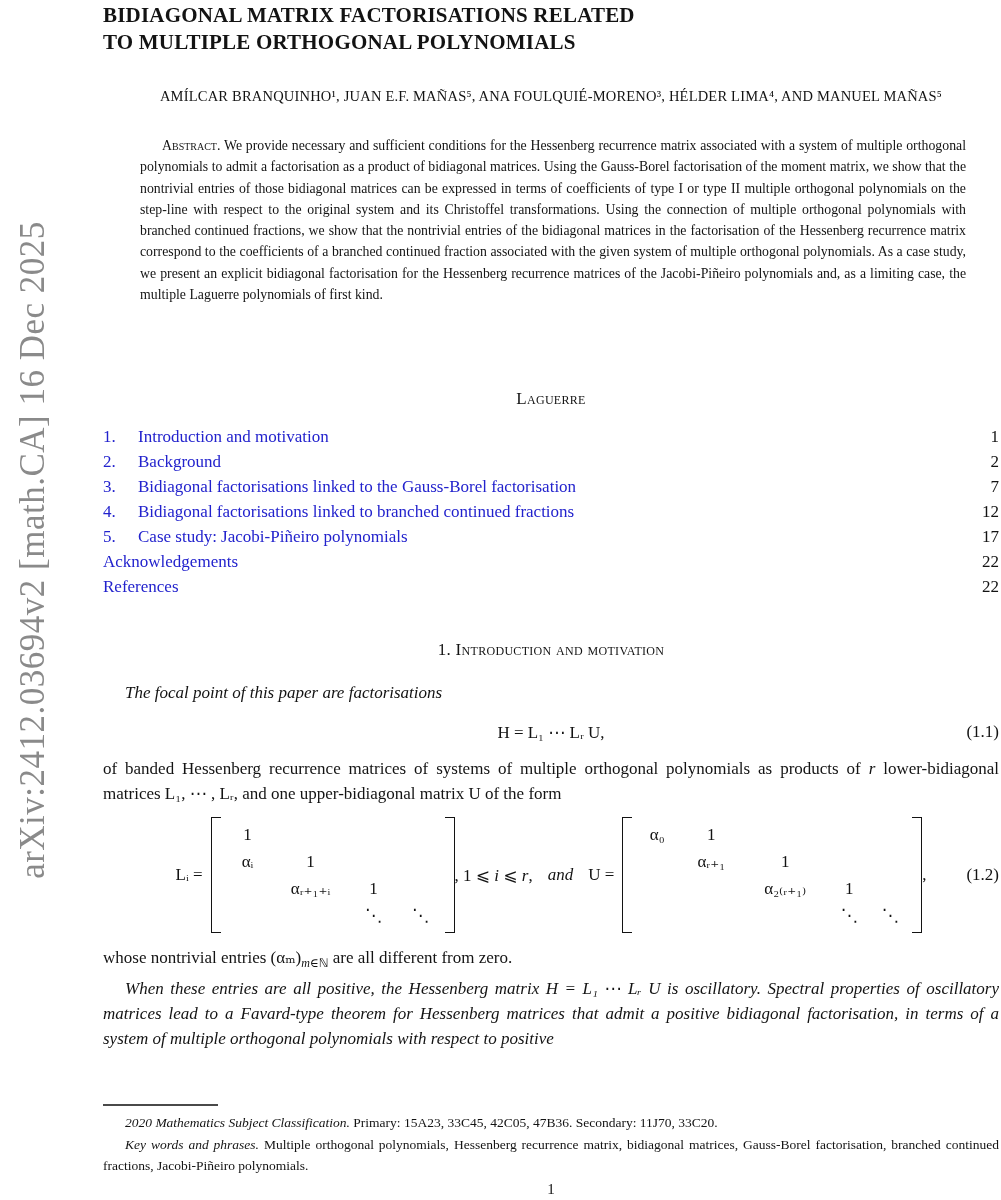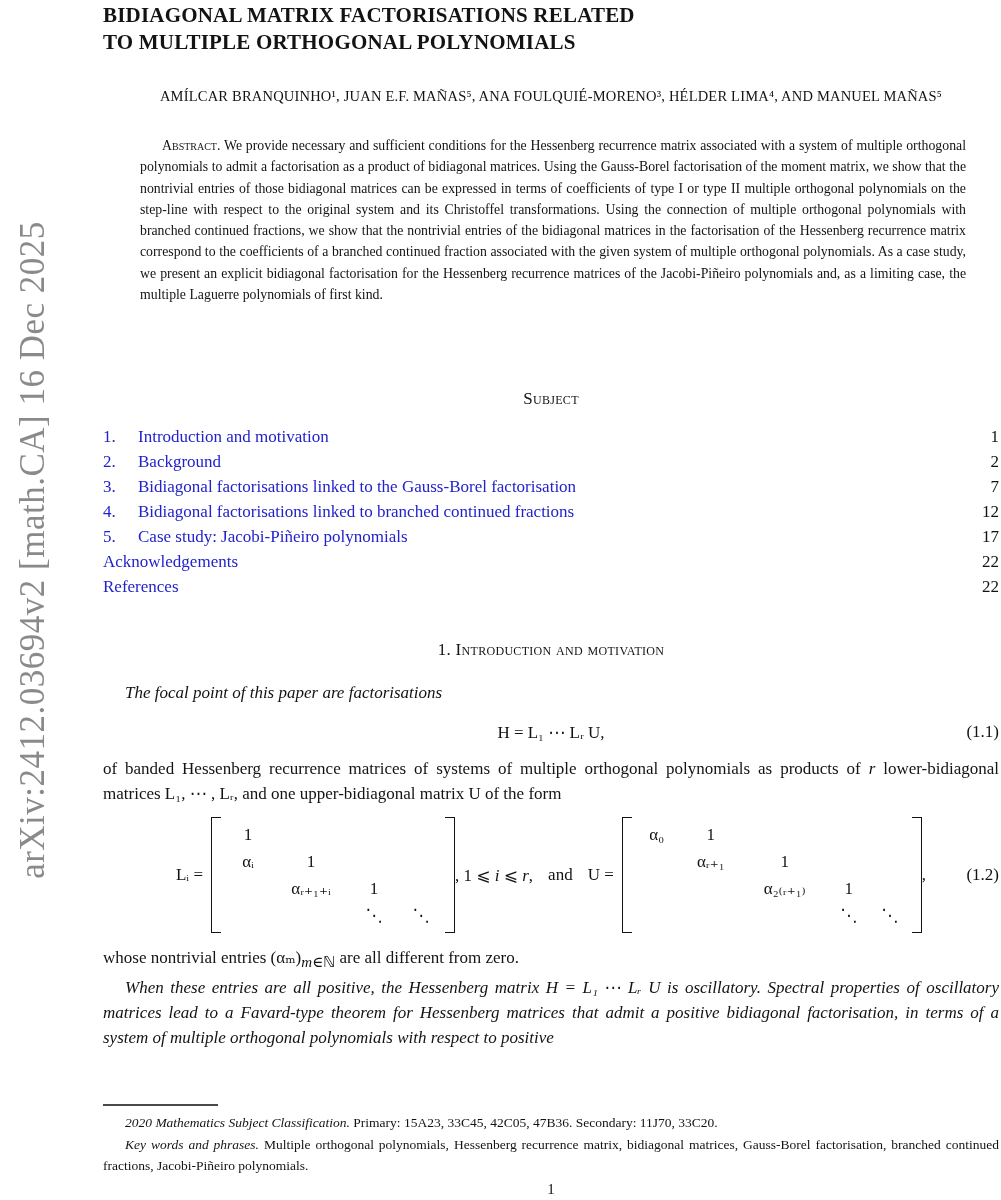--- a/index.html
+++ b/index.html
@@ -91,26 +91,26 @@
   .eq12{margin-top:9px;margin-bottom:10px;height:120px;}
   .matrix{display:flex;align-items:stretch;}
   .brk{width:9px;flex:0 0 auto;}
   .brk-l{border-left:1.7px solid #131313;border-top:1.7px solid #131313;border-bottom:1.7px solid #131313;}
   .brk-r{border-right:1.7px solid #131313;border-top:1.7px solid #131313;border-bottom:1.7px solid #131313;}
   .mgrid{display:grid;grid-auto-rows:27px;align-items:center;justify-items:center;padding:4px 2px;}
   .mgrid-l{grid-template-columns:50px 76px 50px 44px;}
   .mgrid-u{grid-template-columns:46px 62px 86px 42px 40px;}
   .mcell{white-space:nowrap;}
   .ital{font-style:italic;}
-  .mid-and{margin:12px 15px;}
+  .mid-and{margin:12px 15px;font-style:italic;}
   .mid-u{margin-right:8px;}
   .eq-lhs{margin-right:8px;}
   .p3{margin-top:10px;}
   .p4{margin-top:0px;}
-  sub.setsub{font-size:15px;vertical-align:-4px;}
+  sub.setsub{font-size:12px;vertical-align:-4px;}
   .footnote{
     position:absolute;
     left:0;top:1104px;
     width:896px;
     font-size:13.5px;
     line-height:21.5px;
     text-align:justify;
   }
   .footnote-rule{
     width:115px;height:0;
@@ -138,21 +138,21 @@
       <span>BIDIAGONAL MATRIX FACTORISATIONS RELATED</span><br>
       <span>TO MULTIPLE ORTHOGONAL POLYNOMIALS</span>
     </h1>
 
     <div class="authors">AMÍLCAR BRANQUINHO¹, JUAN E.F. MAÑAS⁵, ANA FOULQUIÉ-MORENO³, HÉLDER LIMA⁴, AND MANUEL MAÑAS⁵</div>
 
     <div class="abstract">
       <span class="sc">Abstract.</span><span> We provide necessary and sufficient conditions for the Hessenberg recurrence matrix associated with a system of multiple orthogonal polynomials to admit a factorisation as a product of bidiagonal matrices. Using the Gauss-Borel factorisation of the moment matrix, we show that the nontrivial entries of those bidiagonal matrices can be expressed in terms of coefficients of type I or type II multiple orthogonal polynomials on the step-line with respect to the original system and its Christoffel transformations. Using the connection of multiple orthogonal polynomials with branched continued fractions, we show that the nontrivial entries of the bidiagonal matrices in the factorisation of the Hessenberg recurrence matrix correspond to the coefficients of a branched continued fraction associated with the given system of multiple orthogonal polynomials. As a case study, we present an explicit bidiagonal factorisation for the Hessenberg recurrence matrices of the Jacobi-Piñeiro polynomials and, as a limiting case, the multiple Laguerre polynomials of first kind.</span>
     </div>
 
-    <div class="contents-title sc">Subject</div>
+    <div class="contents-title sc">Laguerre</div>
 
     <div class="toc">
       <div class="toc-row">
         <span class="toc-num">1.</span>
         <span class="toc-label">Introduction and motivation</span>
         <span class="toc-page">1</span>
       </div>
       <div class="toc-row">
         <span class="toc-num">2.</span>
         <span class="toc-label">Background</span>

